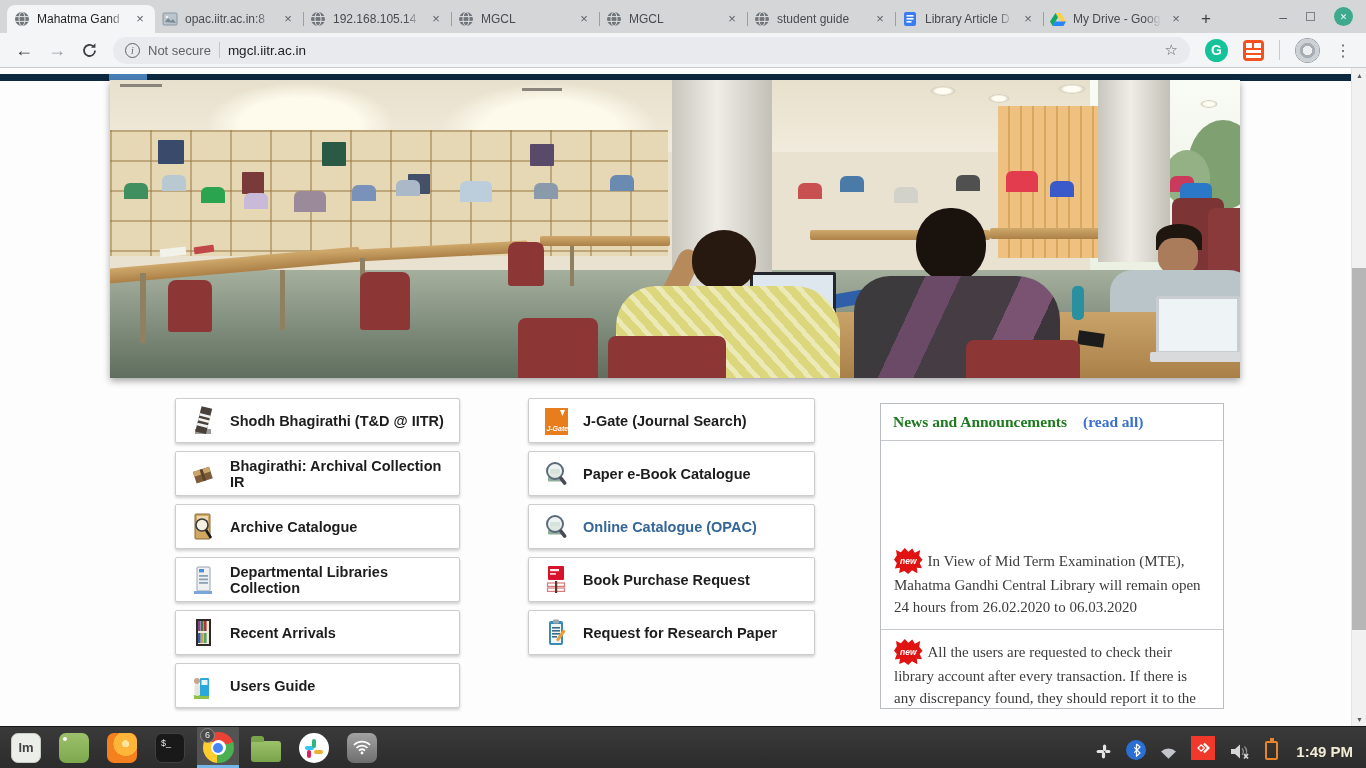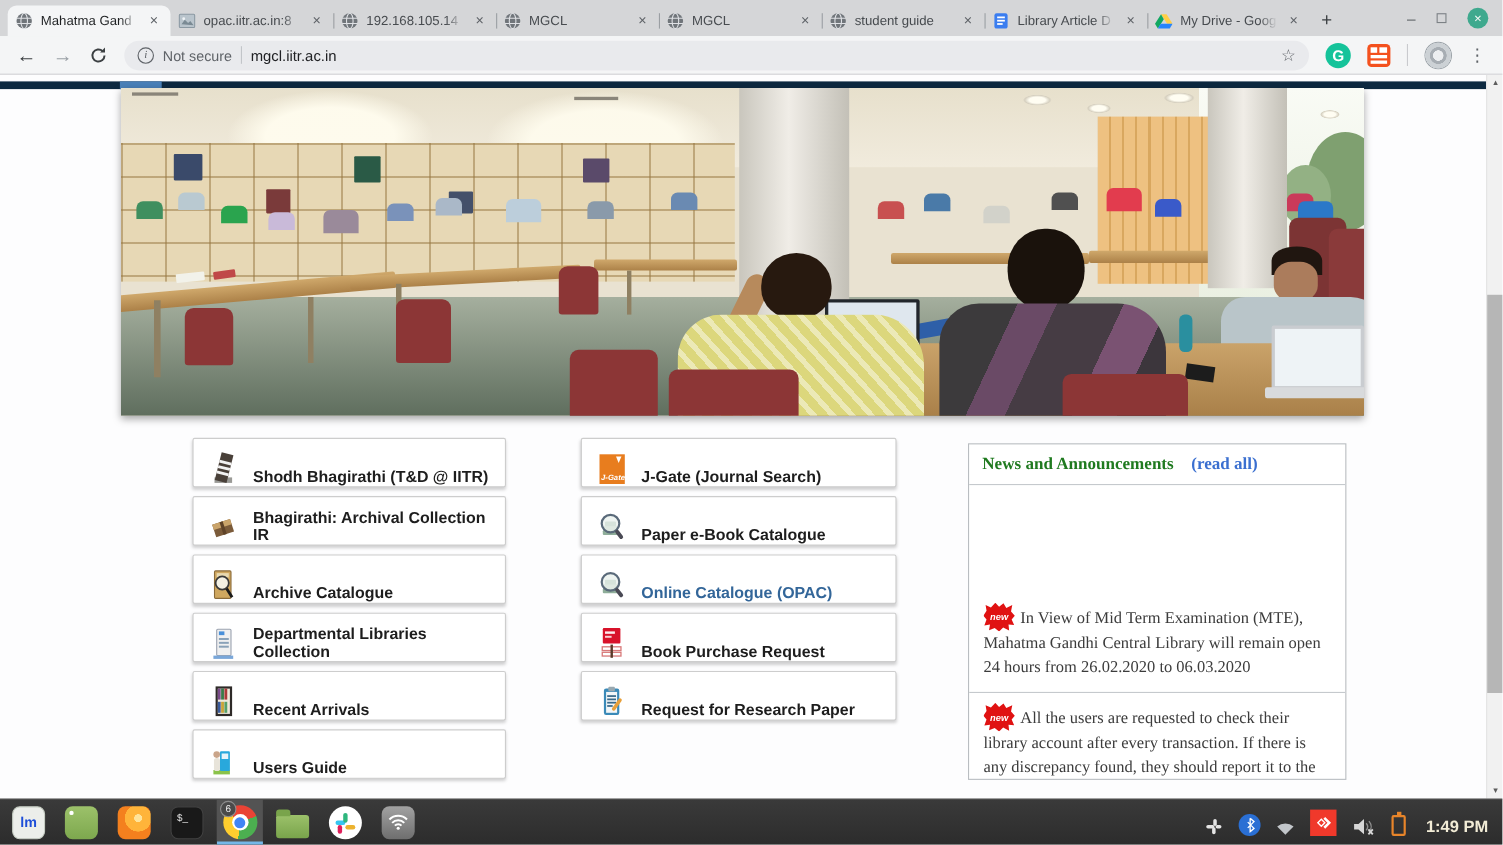--- a/index.html
+++ b/index.html
@@ -73,21 +73,21 @@
 .pers.lg .hd{width:17px;height:17px}
 .pers.lg .bd{width:32px;height:21px}
 .lap{background:#22262c;border-radius:2px}
 .lap .scr{inset:3px;background:#dfe7ee;position:absolute}
 .stripes{background-image:repeating-linear-gradient(48deg,rgba(255,255,255,.45) 0 5px,transparent 5px 13px)}
 
 
 .col{position:absolute;top:330px;display:flex;flex-direction:column;gap:8px}
 .col-left{left:175px;width:285px}
 .col-mid{left:528px;width:287px}
-.card{position:relative;height:45px;background:#fff;border:1px solid #cdcdcd;border-radius:2px;box-shadow:0 2px 3px rgba(0,0,0,.18);display:flex;align-items:flex-end;gap:14px;padding:0 8px 0 14px}
+.card{position:relative;height:45px;background:#fff;border:1px solid #cdcdcd;border-radius:2px;box-shadow:0 2px 3px rgba(0,0,0,.18);display:flex;align-items:center;gap:14px;padding:0 8px 0 14px}
 .cicon{width:26px;height:32px;flex:none;display:flex}
 .cicon svg{width:26px;height:32px}
 .clabel{font-weight:bold;font-size:14.5px;color:#1d1d1d}
 .card.opac .clabel{color:#336699}
 
 
 .news{position:absolute;left:880px;top:335px;width:344px;height:306px;background:#fff;border:1px solid #b9bdc1;overflow:hidden;font-family:"Liberation Serif",serif}
 .news-header{height:37px;display:flex;align-items:center;gap:16px;padding:0 12px;border-bottom:1px solid #c5c9cd}
 .news-title{color:#1f7a1f;font-weight:bold;font-size:15.5px}
 .read-all{color:#3a6fd0;font-weight:bold;font-size:15.5px}
@@ -101,21 +101,21 @@
 .scrollbar{position:absolute;right:0;top:0;width:15px;height:658px;background:#f1f1f1;border-left:1px solid #e4e4e4}
 .sb-arrow{position:absolute;left:0;width:15px;height:14px;color:#5c5c5c;font-size:7px;text-align:center;line-height:15px}
 .sb-up{top:0}.sb-down{bottom:0}
 .sb-thumb{position:absolute;left:0;width:15px;top:200px;height:362px;background:#b6b6b6}
 
 
 .taskbar{position:absolute;left:0;top:726px;width:1366px;height:42px;background:linear-gradient(#3a3a3a,#2c2c2c);border-top:1px solid #171717;display:flex;align-items:center;padding:0 5px;gap:6px}
 .task-item{width:42px;height:41px;display:flex;align-items:center;justify-content:center;position:relative;flex:none}
 .task-item.active{background:#535353;box-shadow:inset 0 -3px 0 #74b7e8}
 .tile{width:30px;height:30px;border-radius:7px;display:flex;align-items:center;justify-content:center}
-.mint{background:#eceeea;color:#1d4ed8;font-weight:bold;font-size:13px;border:1px solid #c5ccc2}
+.mint{background:#eceeea;color:#404040;font-weight:bold;font-size:13px;border:1px solid #c5ccc2}
 .greenwin{background:linear-gradient(#9cc16a,#7da84e);position:relative}
 .greenwin i{position:absolute;top:4px;left:4px;width:4px;height:4px;background:#fff;border-radius:50%}
 .ffox{background:radial-gradient(circle at 62% 36%,#ffe49a 0 13%,#ffb43a 14% 45%,#f4801e 46% 82%,#e06010)}
 .term{background:#191919;color:#e6e6e6;font-size:9px;align-items:flex-start;justify-content:flex-start;padding:4px 0 0 5px;border:1px solid #404040}
 .chrome-logo{width:31px;height:31px;border-radius:50%;background:conic-gradient(from -50deg,#ea4335 0 33%,#4caf50 33% 66%,#ffcd2e 66% 100%);position:relative}
 .chrome-logo::before{content:"";position:absolute;inset:8px;border-radius:50%;background:#fff}
 .chrome-logo::after{content:"";position:absolute;inset:10.5px;border-radius:50%;background:#4285f4}
 .badge6{position:absolute;top:1px;left:3px;width:15px;height:15px;border-radius:50%;background:#4a4a4a;border:1px solid #8d8d8d;color:#eee;font-size:9px;line-height:13px;text-align:center;z-index:2}
 .folder{width:30px;height:21px;background:linear-gradient(#9cc16a,#79a44b);border-radius:2px 3px 3px 3px;position:relative;margin-top:7px}
 .folder::before{content:"";position:absolute;top:-5px;left:0;width:13px;height:6px;background:#79a44b;border-radius:3px 3px 0 0}

